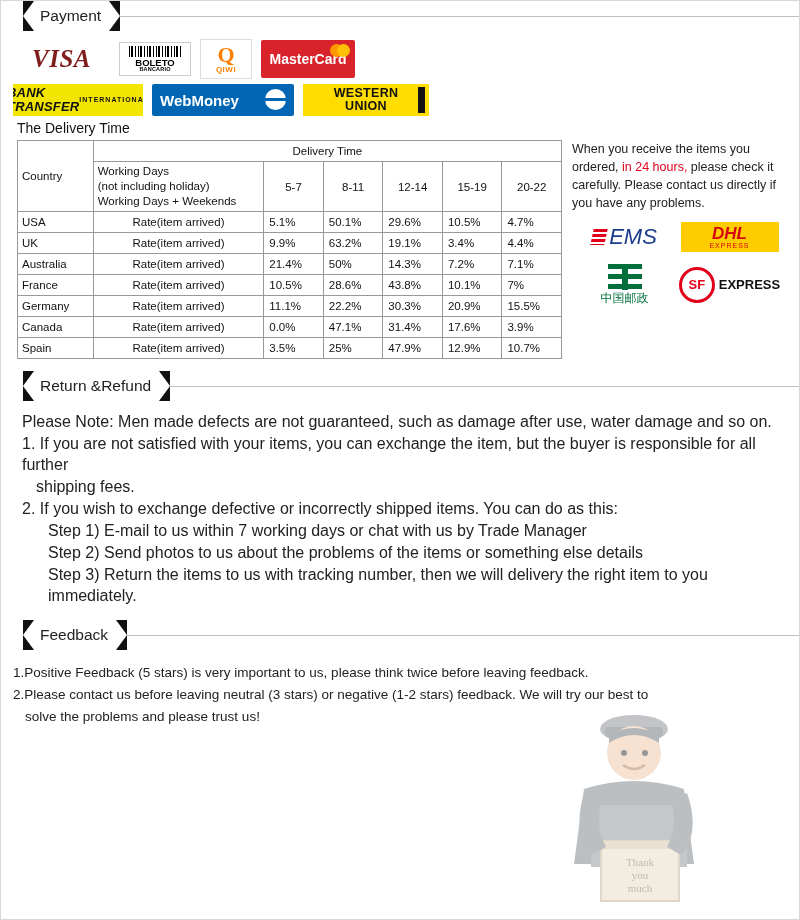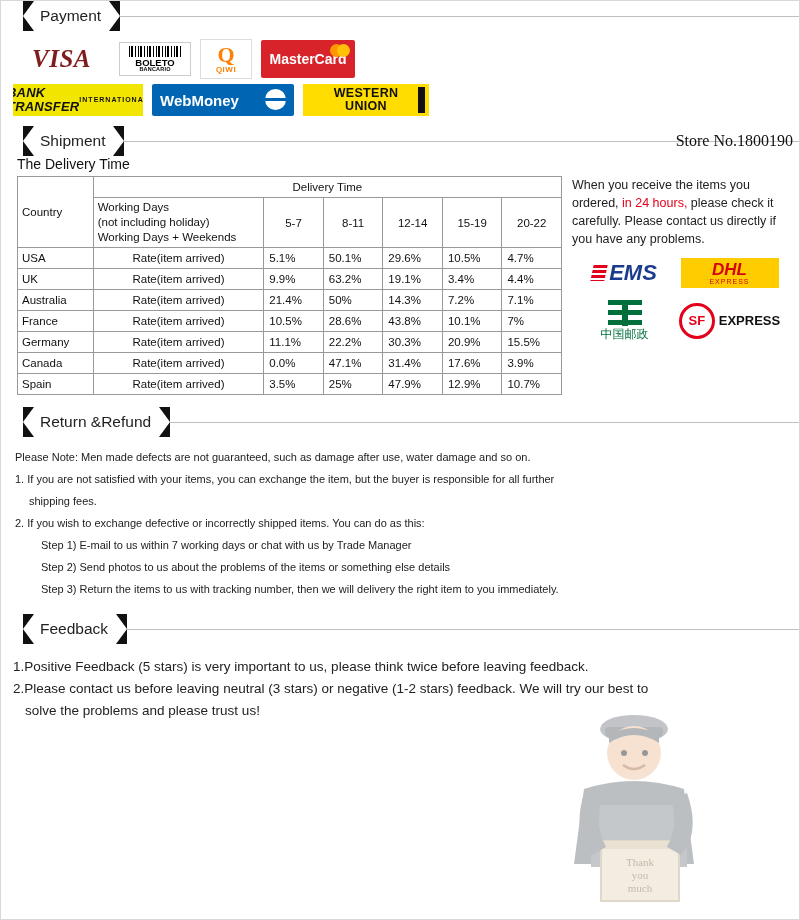--- a/index.html
+++ b/index.html
@@ -238,21 +238,21 @@
   .ship-note .red { color: #e2001a; }
   .courier-grid {
     margin-top: 10px;
     display: grid;
     grid-template-columns: 105px 105px;
     grid-row-gap: 12px;
     align-items: center;
     justify-items: center;
   }
   .lg-ems {
-    font-size: 22px; color: #1b3c8c; font-weight: bold; font-style: italic;
+    font-size: 22px; color: #1b3c8c; font-weight: normal; font-style: italic;
     display:flex; align-items:center;
   }
   .lg-ems .swoosh {
     display:inline-block; width: 14px; height: 16px;
     background: repeating-linear-gradient(to bottom,#e2001a 0 3px,#fff 3px 5px);
     margin-right: 3px; transform: skewX(-12deg);
   }
   .lg-dhl {
     width: 98px; height: 30px; background: #ffcc00;
     display:flex; flex-direction:column; align-items:center; justify-content:center; line-height:1;
@@ -272,24 +272,24 @@
   .lg-sf { display:flex; align-items:center; gap:4px; }
   .lg-sf .circ {
     width: 30px; height: 30px; border-radius: 50%;
     border: 3px solid #e2001a; color:#e2001a; font-size:13px; font-weight:bold;
     display:flex; align-items:center; justify-content:center;
   }
   .lg-sf .sfx { font-size: 13px; color:#111; font-weight:bold; }
 
   
   .ret-body {
-    font-size: 11px;
+    font-size: 16px;
     line-height: 21px;
     color: #222;
-    padding: 10px 10px 0 14px;
+    padding: 10px 10px 0 21px;
   }
   .ret-body p { margin: 0 0 1px 0; }
   .ret-body p.ind1 { padding-left: 14px; }
   .ret-body p.ind2 { padding-left: 26px; }
 
   
   .fb-body {
     font-size: 13.5px;
     line-height: 22px;
     color: #222;
@@ -354,27 +354,20 @@
         </div>
         <div class="lg lg-wu">
           <span class="w1">WESTERN</span>
           <span class="w2">UNION</span>
           <span class="wbar"></span>
         </div>
       </div>
     </div>
   </div>
 
-  <div class="ribbon" style="margin-top:6px;">
-    <span class="tri-left"></span>
-    <span class="rib-label">Shipment</span>
-    <span class="tri-right"></span>
-    <span class="rib-rule"></span>
-    <span class="store-no">Store No.1800190</span>
-  </div>
 
   <div class="delivery-title">The Delivery Time</div>
 
   <div class="ship-body">
     <table class="dt">
       <tbody>
           <tr>
         <td rowspan="2" style="width:66px;">Country</td>
         <td colspan="6" class="ctr">Delivery Time</td>
       </tr>

